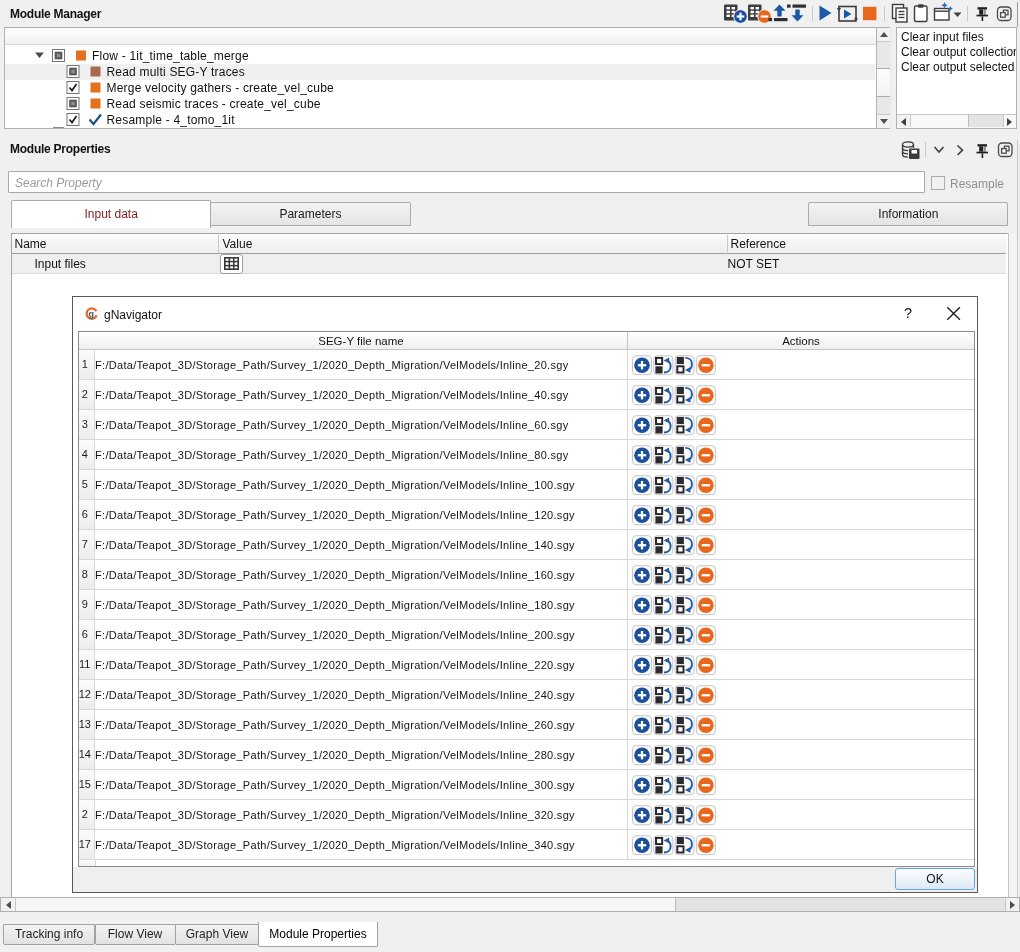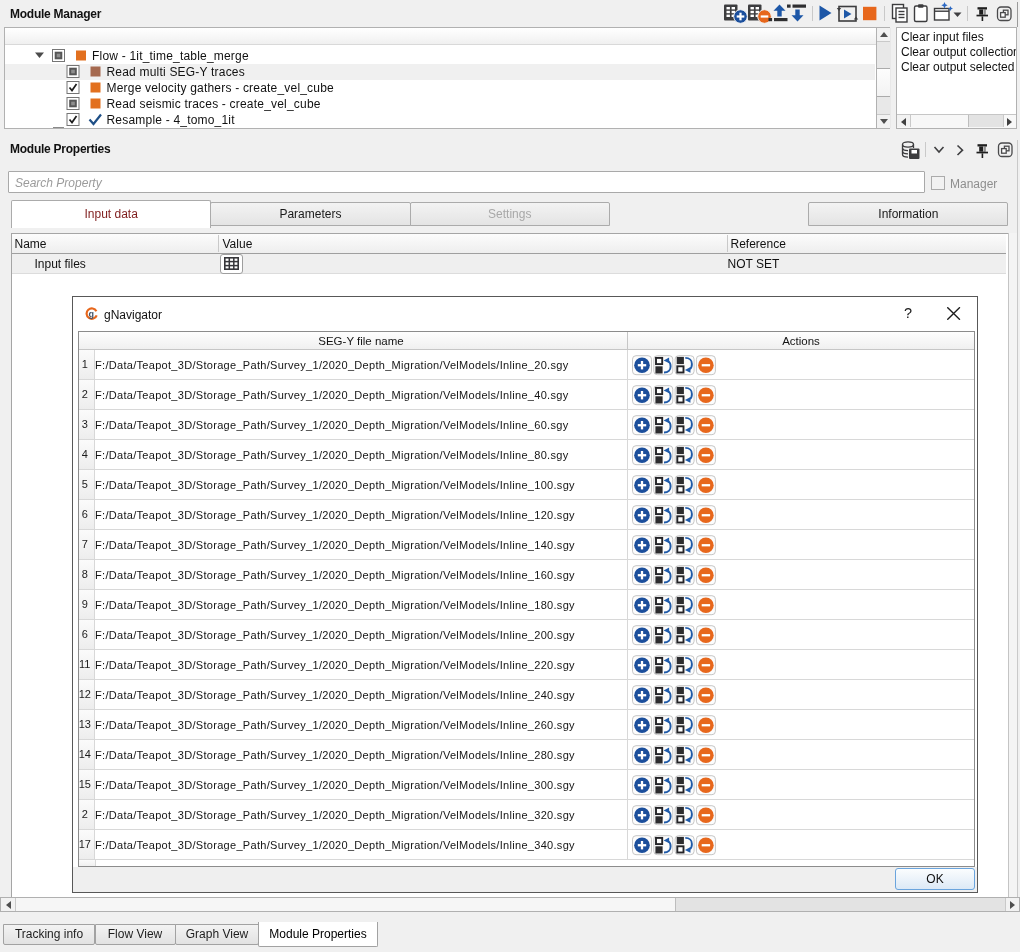--- a/index.html
+++ b/index.html
@@ -180,30 +180,27 @@
 <g fill="none" stroke="#4a4a4c" stroke-width="1.3">
  <rect x="108.5" y="5" width="13.5" height="13.5" rx="3.5"></rect>
  <rect x="114.4" y="8.2" width="4.6" height="4.6"></rect>
  <rect x="111.6" y="10.6" width="4.6" height="4.6" fill="#fff"></rect>
 </g>
 </svg>
 <div class="abs" style="left:8px;top:171px;width:915px;height:20px;background:#fff;border:1px solid #a9a9a9;border-radius:1px;">
 <div class="abs" style="left:6px;top:4px;font-size:12px;font-style:italic;color:#9b9b9b;">Search Property</div>
     </div>
 <div class="abs" style="left:931px;top:176px;width:12px;height:12px;background:#f2f2f2;border:1px solid #ababab;"></div>
-<div class="abs" style="left:950px;top:177px;font-size:12px;color:#8e8e8e;">Manager</div>
+<div class="abs" style="left:950px;top:177px;font-size:12px;color:#8e8e8e;">Resample</div>
 <div class="abs" style="left:11.0px;top:199.5px;width:198.3px;height:27px;background:#fff;
  border:1px solid #ababab;border-bottom:none;border-radius:2px 2px 0 0;z-index:3;display:flex;align-items:center;justify-content:center;
  font-size:12px;color:#7f1d1d;">Input data</div>
 <div class="abs" style="left:210.3px;top:201.5px;width:198.3px;height:22.5px;background:linear-gradient(#f3f3f3,#e4e4e4);
  border:1px solid #ababab;border-radius:2px 2px 0 0;display:flex;align-items:center;justify-content:center;
  font-size:12px;color:#1a1a1a;">Parameters</div>
-<div class="abs" style="left:409.6px;top:201.5px;width:198.3px;height:22.5px;background:linear-gradient(#f3f3f3,#e4e4e4);
- border:1px solid #ababab;border-radius:2px 2px 0 0;display:flex;align-items:center;justify-content:center;
- font-size:12px;color:#a8a8a8;">Settings</div>
 <div class="abs" style="left:808.2px;top:201.5px;width:198.3px;height:22.5px;background:linear-gradient(#f3f3f3,#e4e4e4);
  border:1px solid #ababab;border-radius:2px 2px 0 0;display:flex;align-items:center;justify-content:center;
  font-size:12px;color:#1a1a1a;">Information</div>
 <div class="abs" style="left:10.5px;top:232.5px;width:996px;height:664.5px;background:#fff;border:1px solid #a5a5a5;border-bottom:none;">
  <div class="abs" style="left:0;top:0;width:994px;height:19px;background:linear-gradient(#fcfcfc,#eeeeee);border-bottom:1px solid #9f9f9f;">
   <div class="abs t12" style="left:3px;top:3px;">Name</div>
   <div class="abs t12" style="left:211px;top:3px;">Value</div>
   <div class="abs t12" style="left:719px;top:3px;">Reference</div>
   <div class="abs" style="left:206px;top:1px;width:1px;height:17px;background:#c9c9c9;"></div>
   <div class="abs" style="left:715px;top:1px;width:1px;height:17px;background:#c9c9c9;"></div>

